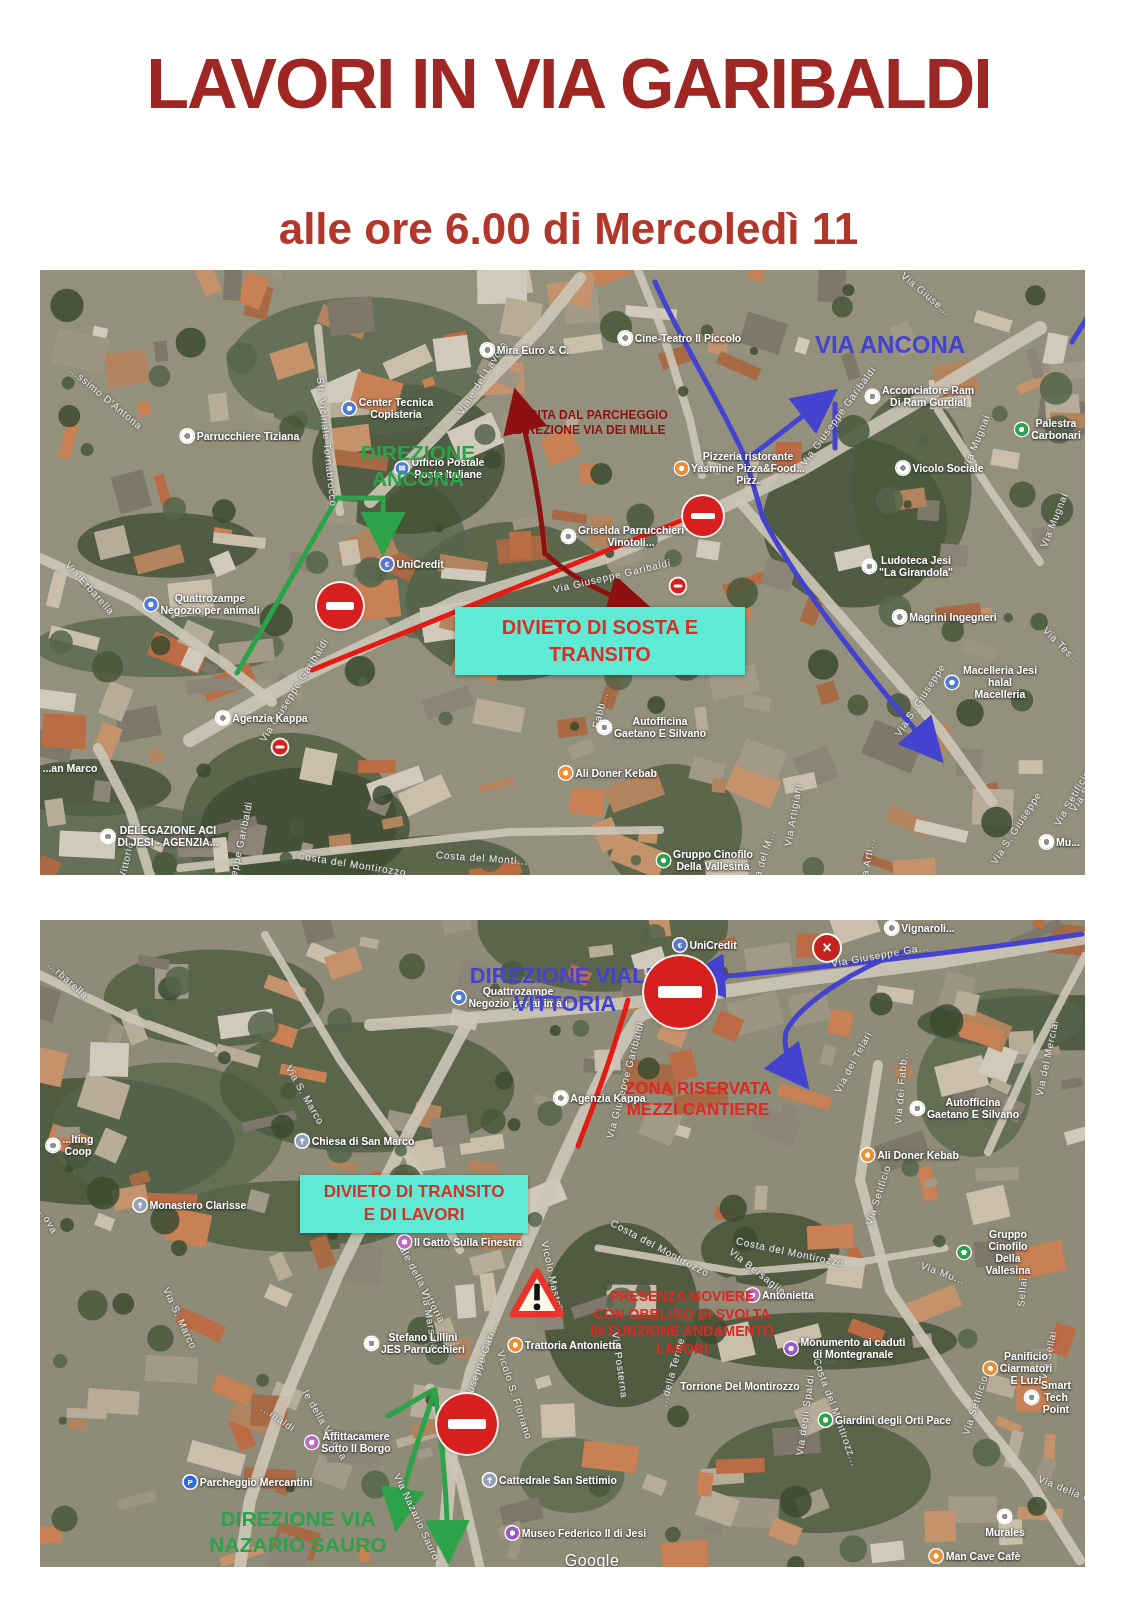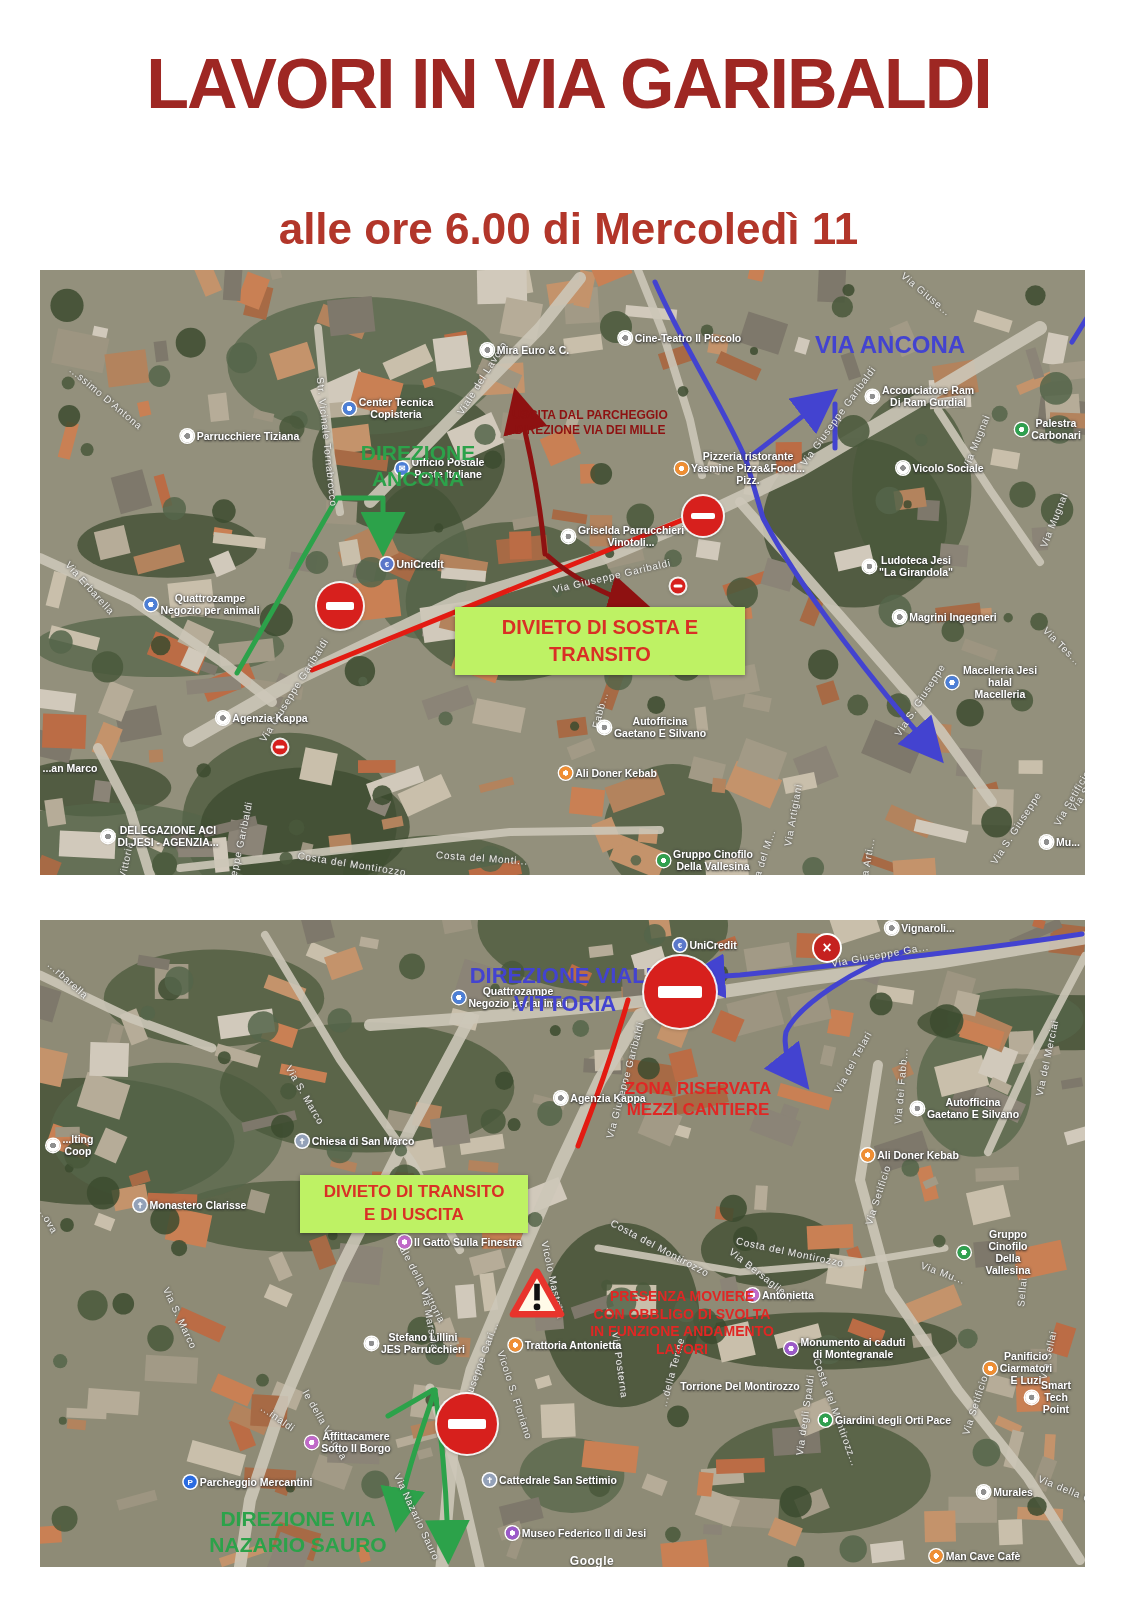--- a/index.html
+++ b/index.html
@@ -25,32 +25,32 @@
            font-size:8px;font-weight:bold;color:#fff;box-shadow:0 0 0 1.5px #fff,0 1px 2px rgba(0,0,0,.4);}
   .poi .txt{font-size:10.5px;font-weight:700;color:#fff;line-height:1.15;text-align:center;white-space:pre-line;
             text-shadow:0 0 3px #3c3c3c,0 1px 2px rgba(30,30,30,.9);}
   .street{position:absolute;font-size:10px;color:#f6f6f2;letter-spacing:.8px;white-space:nowrap;opacity:.95;
           text-shadow:0 0 2px #555,0 0 3px #555;}
   .big{position:absolute;transform:translate(-50%,0);font-weight:800;text-align:center;white-space:pre-line;line-height:1.25;}
   .big.green{color:#2ca24a;}
   .big.blue{color:#4343d0;}
   .big.darkred{color:#8e1111;}
   .big.red{color:#e02724;}
-  .nbox{position:absolute;background:#bef264;display:flex;flex-direction:column;align-items:center;justify-content:center;
+  .nbox{position:absolute;background:#5eead4;display:flex;flex-direction:column;align-items:center;justify-content:center;
         box-shadow:0 1px 4px rgba(0,0,0,.35);}
   .nbox .l{color:#d93025;font-weight:800;line-height:1.35;white-space:nowrap;}
   .noentry{position:absolute;transform:translate(-50%,-50%);border-radius:50%;background:#d7201d;
            display:flex;align-items:center;justify-content:center;
            box-shadow:0 0 0 2px rgba(255,255,255,.9),0 1px 4px rgba(0,0,0,.45);}
   .noentry::after{content:"";display:block;width:62%;height:17%;background:#fff;border-radius:2px;}
   .closure{position:absolute;transform:translate(-50%,-50%);border-radius:50%;background:#c5221f;color:#fff;
            display:flex;align-items:center;justify-content:center;font-weight:bold;
            box-shadow:0 0 0 2px #fff,0 1px 3px rgba(0,0,0,.4);}
   .warnsign{position:absolute;transform:translate(-50%,-50%);}
-  .gmark{position:absolute;transform:translate(-50%,-50%);font-size:12px;font-weight:700;color:#fff;
+  .gmark{position:absolute;transform:translate(-50%,-50%);font-size:16px;font-weight:400;color:#fff;
          letter-spacing:.5px;text-shadow:0 1px 2px #333;}
 </style>
 </head>
 <body>
 
 <div class="page">
 
   <h1 class="title">LAVORI IN VIA GARIBALDI</h1>
   <div class="sub sub2">alle ore 6.00 di Mercoledì 11</div>
 
@@ -863,21 +863,21 @@
         </div>
         <div class="poi" style="left: 978px; top: 448px;">
           <span class="ic" style="background: radial-gradient(circle, rgb(255, 255, 255) 28%, rgb(239, 142, 51) 30%);"></span>
           <span class="txt">Panificio
 Ciarmatori E Luzi</span>
         </div>
         <div class="poi" style="left: 1008px; top: 477px;">
           <span class="ic" style="background: radial-gradient(circle, rgb(143, 143, 143) 30%, rgb(255, 255, 255) 32%);"></span>
           <span class="txt">Smart Tech Point</span>
         </div>
-        <div class="poi" style="left: 965px; top: 572px;">
+        <div class="poi" style="left: 965px; top: 604px; flex-direction: column;">
           <span class="ic" style="background: radial-gradient(circle, rgb(143, 143, 143) 30%, rgb(255, 255, 255) 32%);"></span>
           <span class="txt">Murales</span>
         </div>
         <div class="poi" style="left: 935px; top: 636px;">
           <span class="ic" style="background: radial-gradient(circle, rgb(255, 255, 255) 28%, rgb(239, 142, 51) 30%);"></span>
           <span class="txt">Man Cave Cafè</span>
         </div>
         <div class="poi" style="left: 510px; top: 560px;">
           <span class="ic" style="background: rgb(147, 161, 184);">✝</span>
           <span class="txt">Cattedrale San Settimio</span>
@@ -918,21 +918,21 @@
         <div class="big red" style="left: 658px; top: 158px; font-size: 17px;">ZONA RISERVATA
 MEZZI CANTIERE</div>
         <div class="big green" style="left: 258px; top: 586px; font-size: 21px;">DIREZIONE VIA
 NAZARIO SAURO</div>
         <div class="big red" style="left: 642px; top: 368px; font-size: 14px;">PRESENZA MOVIERE
 CON OBBLIGO DI SVOLTA
 IN FUNZIONE ANDAMENTO
 LAVORI</div>
         <div class="nbox" style="left: 260px; top: 255px; width: 228px; height: 58px;">
           <div class="l" style="font-size: 17px;">DIVIETO DI TRANSITO</div>
-          <div class="l" style="font-size: 17px;">E DI USCITA</div>
+          <div class="l" style="font-size: 17px;">E DI LAVORI</div>
         </div>
         <div class="noentry" style="height: 72px; width: 72px; left: 640px; top: 72px;"></div>
         <div class="noentry" style="height: 60px; width: 60px; left: 427px; top: 504px;"></div>
         <div class="closure" style="height: 26px; width: 26px; font-size: 15.6px; left: 787px; top: 28px;">×</div>
         <div class="warnsign" style="left: 497px; top: 375px;"><svg width="56" height="50" viewBox="0 0 60 54">
         <path d="M30 4 L56 50 L4 50 Z" fill="#fffbe8" stroke="#e8342c" stroke-width="7" stroke-linejoin="round"></path>
         <rect x="27" y="17" width="6" height="18" fill="#111"></rect>
             <circle cx="30" cy="42" r="3.6" fill="#111"></circle>
           </svg></div>
         <div class="gmark" style="left: 552px; top: 641px;">Google</div>

